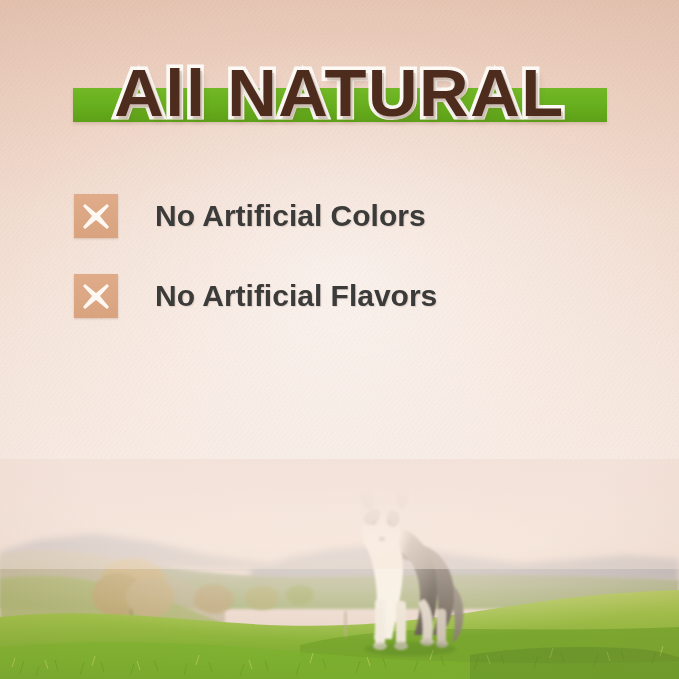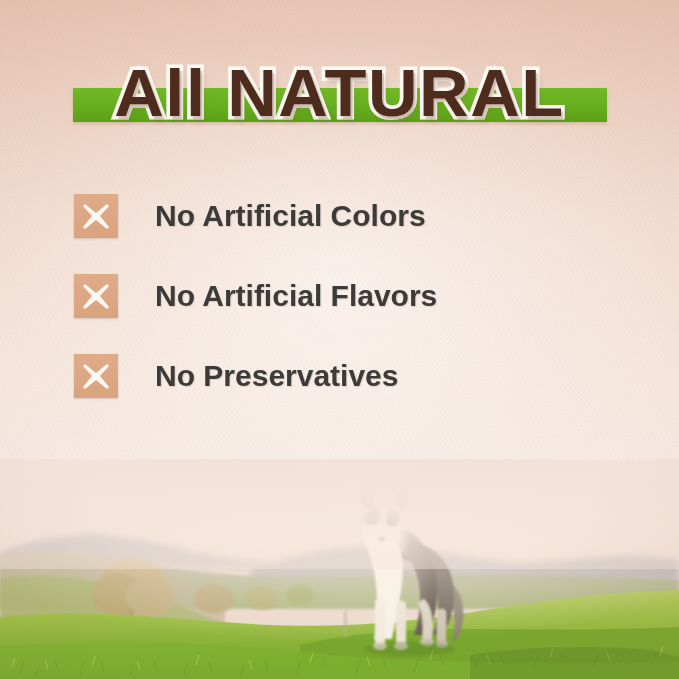--- a/index.html
+++ b/index.html
@@ -334,25 +334,17 @@
 
     <div class="claim-row">
       <span class="x-box">
         <svg viewBox="0 0 44 44" aria-hidden="true">
           <path d="M11 10 L22 19 L33 10 L35 12 L26 22 L35 33 L33 35 L22 26 L11 35 L9 33 L18 22 L9 12 Z" fill="#fdf8f2"></path>
         </svg>
       </span>
       <span class="claim-label">No Artificial Flavors</span>
     </div>
 
-    <div class="claim-row">
-      <span class="x-box">
-        <svg viewBox="0 0 44 44" aria-hidden="true">
-          <path d="M11 10 L22 19 L33 10 L35 12 L26 22 L35 33 L33 35 L22 26 L11 35 L9 33 L18 22 L9 12 Z" fill="#fdf8f2"></path>
-        </svg>
-      </span>
-      <span class="claim-label">No Preservatives</span>
-    </div>
 
 
   </div>
 
 </div>
 
 </body></html>

